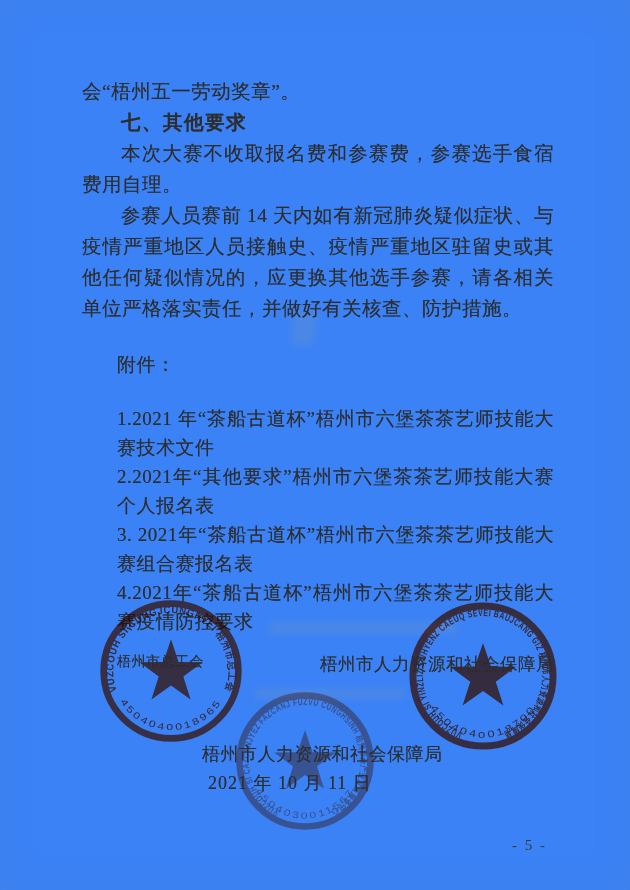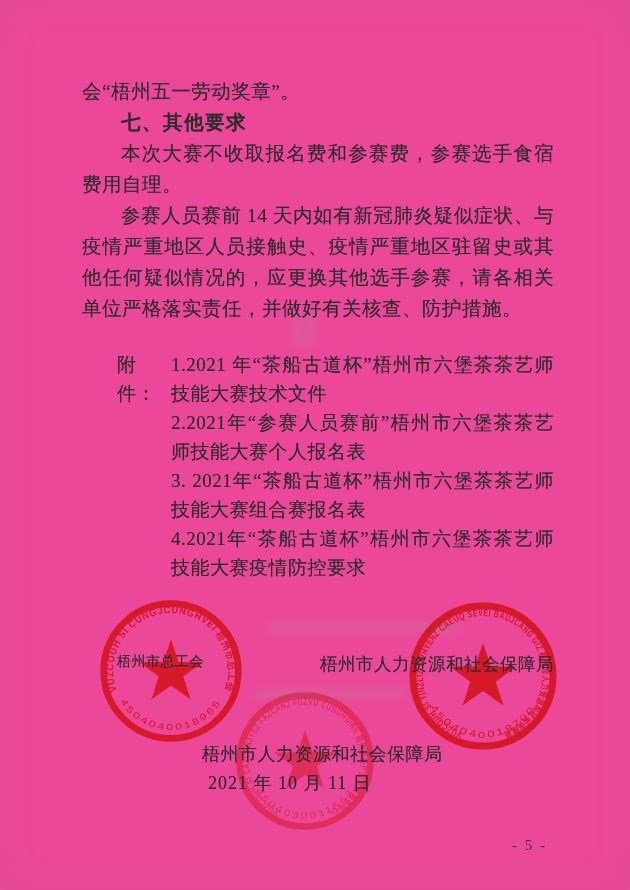--- a/index.html
+++ b/index.html
@@ -34,20 +34,21 @@
     font-weight:bold;
     letter-spacing:1.5px;
   }
   
   .attachments{
     position:absolute;left:117px;top:350px;width:437px;
     display:flex;
     font-size:19px;line-height:29px;
     letter-spacing:.5px;
     text-shadow:0 0 .5px rgba(45,45,45,.55);
+    flex-direction:column;
   }
   .att-label{flex:0 0 54px;}
   .att-items{flex:1;text-align:justify;}
   .att-item{margin:0;}
   
   .sig{
     position:absolute;
     font-size:14px;letter-spacing:.5px;white-space:nowrap;
     text-shadow:0 0 .5px rgba(45,45,45,.55);
   }
@@ -77,38 +78,38 @@
     border-radius:4px;
     transform:skewX(-6deg);
   }
   .ghost-a{left:292px;top:312px;width:24px;height:34px;}
   .ghost-b{left:268px;top:622px;width:190px;height:12px;}
   .ghost-c{left:255px;top:688px;width:150px;height:11px;}
 </style>
 </head>
 <body>
 
-<div class="page" style="background: #ec4899;">
+<div class="page" style="background: #3b82f6;">
 
   <div class="ghost ghost-a"></div>
   <div class="ghost ghost-b"></div>
   <div class="ghost ghost-c"></div>
 
   <div class="main-text">
     <p>会“梧州五一劳动奖章”。</p>
     <p class="heading indent">七、其他要求</p>
     <p class="indent">本次大赛不收取报名费和参赛费，参赛选手食宿费用自理。</p>
     <p class="indent">参赛人员赛前 14 天内如有新冠肺炎疑似症状、与疫情严重地区人员接触史、疫情严重地区驻留史或其他任何疑似情况的，应更换其他选手参赛，请各相关单位严格落实责任，并做好有关核查、防护措施。</p>
   </div>
 
   <div class="attachments">
     <div class="att-label">附件：</div>
     <div class="att-items">
       <p class="att-item">1.2021 年“茶船古道杯”梧州市六堡茶茶艺师技能大赛技术文件</p>
-      <p class="att-item">2.2021年“参赛人员赛前”梧州市六堡茶茶艺师技能大赛个人报名表</p>
+      <p class="att-item">2.2021年“其他要求”梧州市六堡茶茶艺师技能大赛个人报名表</p>
       <p class="att-item">3. 2021年“茶船古道杯”梧州市六堡茶茶艺师技能大赛组合赛报名表</p>
       <p class="att-item">4.2021年“茶船古道杯”梧州市六堡茶茶艺师技能大赛疫情防控要求</p>
     </div>
   </div>
 
   <div class="seal seal1">
       <svg viewBox="0 0 200 200" width="100%" height="100%" role="img">
       <defs>
         <path id="arcT0" d="M 32.5 139.0 A 78 78 0 1 1 167.5 139.0" fill="none"></path>
         <path id="arcB0" d="M 22.7 120.7 A 80 80 0 0 0 177.3 120.7" fill="none"></path>

